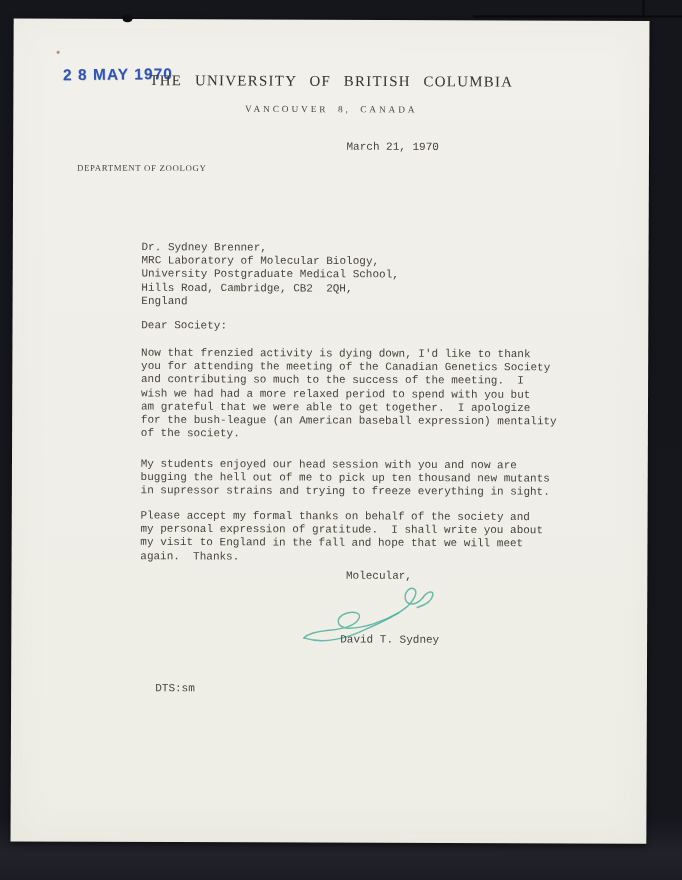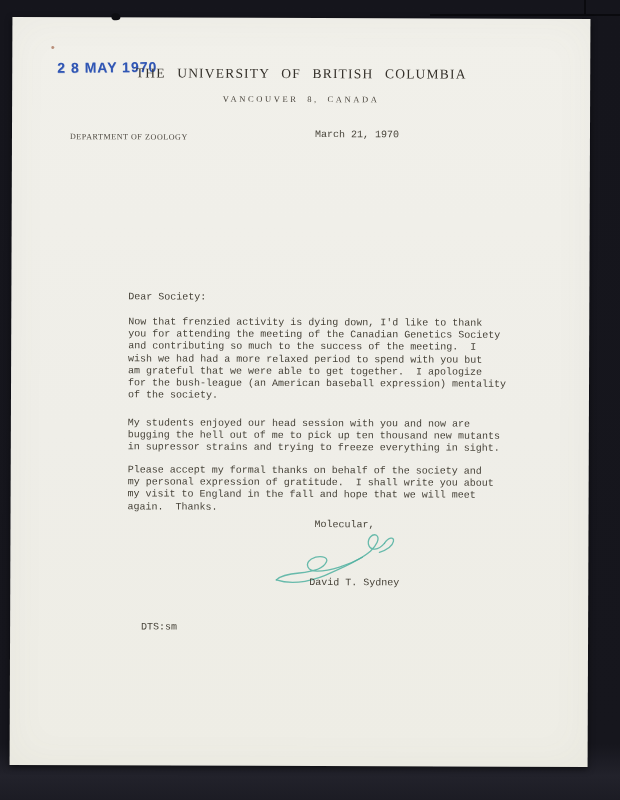--- a/index.html
+++ b/index.html
@@ -40,21 +40,21 @@
     font-size:13.5px;letter-spacing:1.2px;word-spacing:7px;
     color:#35312b;
   }
   .city{
     left:0;top:76px;width:100%;text-align:center;
     font-family:"Liberation Serif",serif;
     font-size:8.5px;letter-spacing:2.6px;word-spacing:4px;
     color:#4b463e;
   }
   .dept{
-    left:58px;top:115px;
+    left:58px;top:131px;
     font-family:"Liberation Serif",serif;
     font-size:8px;letter-spacing:0.6px;
     color:#4b463e;
   }
   .date{left:303px;top:111px;}
   .addr{left:117px;top:203px;}
   .salut{left:117px;top:274px;}
   .para1{left:117px;top:299px;}
   .para2{left:117px;top:400px;}
   .para3{left:117px;top:447px;}
@@ -76,20 +76,25 @@
   <div class="paper">
     <div class="speck-dark"></div>
     <div class="speck-red"></div>
 
     <div class="stamp">2 8 MAY 1970</div>
     <div class="uni">THE UNIVERSITY OF BRITISH COLUMBIA</div>
     <div class="city">VANCOUVER 8, CANADA</div>
     <div class="dept">DEPARTMENT OF ZOOLOGY</div>
     <div class="date pre">March 21, 1970</div>
 
+    <div class="addr pre">Dr. Sydney Brenner,
+MRC Laboratory of Molecular Biology,
+University Postgraduate Medical School,
+Hills Road, Cambridge, CB2  2QH,
+England</div>
     <div class="salut pre">Dear Society:</div>
 
     <div class="para1 pre">Now that frenzied activity is dying down, I'd like to thank
 you for attending the meeting of the Canadian Genetics Society
 and contributing so much to the success of the meeting.  I
 wish we had had a more relaxed period to spend with you but
 am grateful that we were able to get together.  I apologize
 for the bush-league (an American baseball expression) mentality
 of the society.</div>
     <div class="para2 pre">My students enjoyed our head session with you and now are

